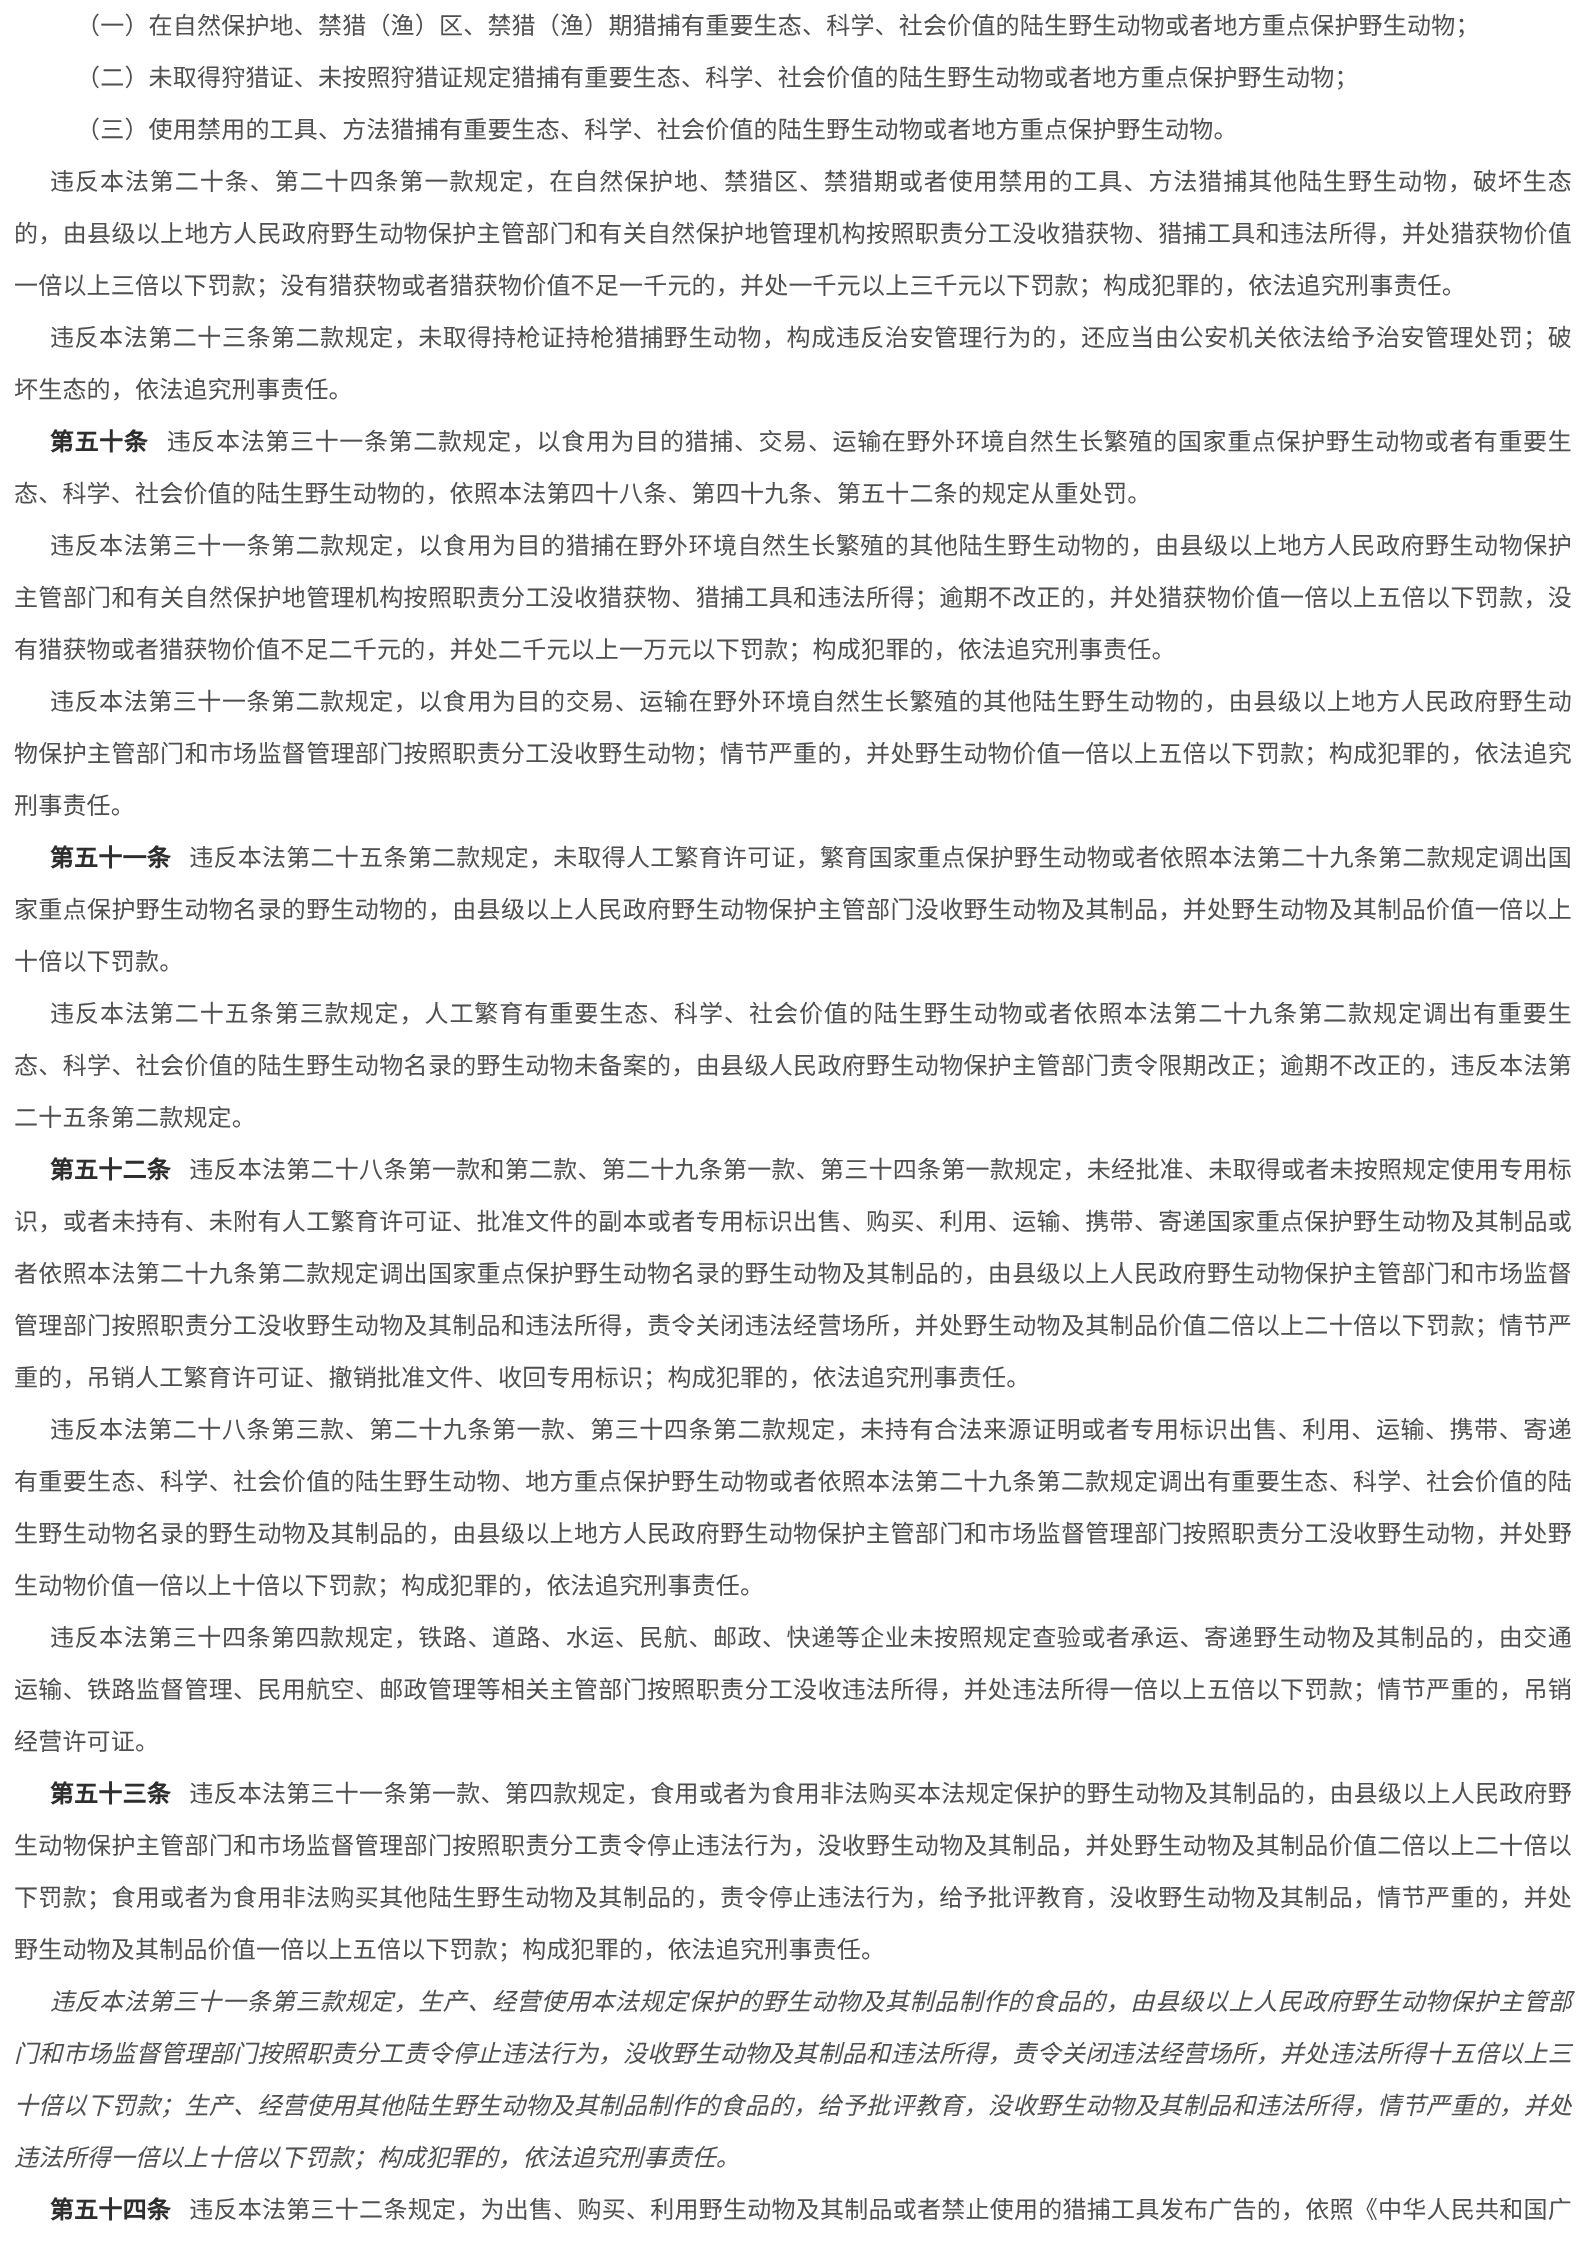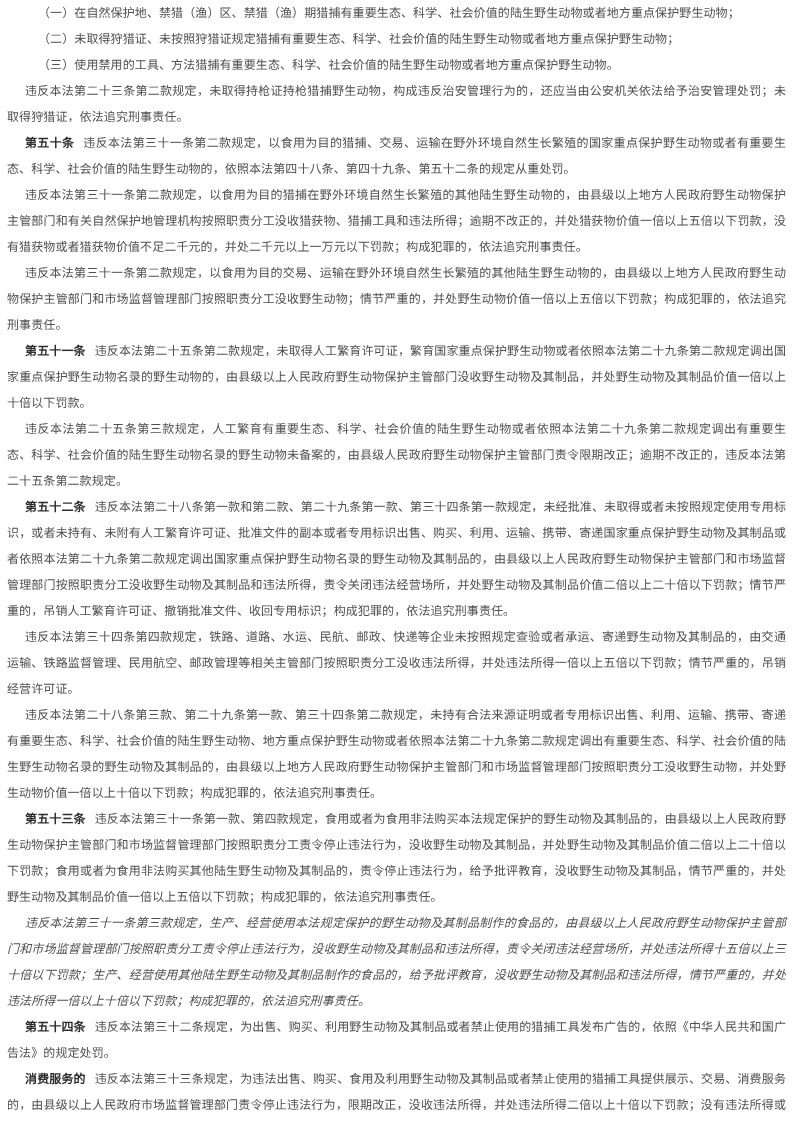--- a/index.html
+++ b/index.html
@@ -41,27 +41,28 @@
   }
 </style>
 </head>
 <body style="background: rgb(255, 255, 255);">
 
 <main class="page">
   <article class="legal-text" id="legal-text">
       <p class="list-item" style="color: rgb(79, 79, 79);">（一）在自然保护地、禁猎（渔）区、禁猎（渔）期猎捕有重要生态、科学、社会价值的陆生野生动物或者地方重点保护野生动物；</p>
       <p class="list-item" style="color: rgb(79, 79, 79);">（二）未取得狩猎证、未按照狩猎证规定猎捕有重要生态、科学、社会价值的陆生野生动物或者地方重点保护野生动物；</p>
       <p class="list-item" style="color: rgb(79, 79, 79);">（三）使用禁用的工具、方法猎捕有重要生态、科学、社会价值的陆生野生动物或者地方重点保护野生动物。</p>
-      <p class="para" style="color: rgb(79, 79, 79);">违反本法第二十三条第二款规定，未取得持枪证持枪猎捕野生动物，构成违反治安管理行为的，还应当由公安机关依法给予治安管理处罚；未取得狩猎证，依法追究刑事责任。</p>
+      <p class="para" style="color: rgb(79, 79, 79);">违反本法第二十条、第二十四条第一款规定，在自然保护地、禁猎区、禁猎期或者使用禁用的工具、方法猎捕其他陆生野生动物，破坏生态的，由县级以上地方人民政府野生动物保护主管部门和有关自然保护地管理机构按照职责分工没收猎获物、猎捕工具和违法所得，并处猎获物价值一倍以上三倍以下罚款；没有猎获物或者猎获物价值不足一千元的，并处一千元以上三千元以下罚款；构成犯罪的，依法追究刑事责任。</p>
+      <p class="para" style="color: rgb(79, 79, 79);">违反本法第二十三条第二款规定，未取得持枪证持枪猎捕野生动物，构成违反治安管理行为的，还应当由公安机关依法给予治安管理处罚；破坏生态的，依法追究刑事责任。</p>
       <p class="article" style="color: rgb(79, 79, 79);"><span class="article-head" style="color: rgb(46, 46, 46);">第五十条</span>违反本法第三十一条第二款规定，以食用为目的猎捕、交易、运输在野外环境自然生长繁殖的国家重点保护野生动物或者有重要生态、科学、社会价值的陆生野生动物的，依照本法第四十八条、第四十九条、第五十二条的规定从重处罚。</p>
       <p class="para" style="color: rgb(79, 79, 79);">违反本法第三十一条第二款规定，以食用为目的猎捕在野外环境自然生长繁殖的其他陆生野生动物的，由县级以上地方人民政府野生动物保护主管部门和有关自然保护地管理机构按照职责分工没收猎获物、猎捕工具和违法所得；逾期不改正的，并处猎获物价值一倍以上五倍以下罚款，没有猎获物或者猎获物价值不足二千元的，并处二千元以上一万元以下罚款；构成犯罪的，依法追究刑事责任。</p>
       <p class="para" style="color: rgb(79, 79, 79);">违反本法第三十一条第二款规定，以食用为目的交易、运输在野外环境自然生长繁殖的其他陆生野生动物的，由县级以上地方人民政府野生动物保护主管部门和市场监督管理部门按照职责分工没收野生动物；情节严重的，并处野生动物价值一倍以上五倍以下罚款；构成犯罪的，依法追究刑事责任。</p>
       <p class="article" style="color: rgb(79, 79, 79);"><span class="article-head" style="color: rgb(46, 46, 46);">第五十一条</span>违反本法第二十五条第二款规定，未取得人工繁育许可证，繁育国家重点保护野生动物或者依照本法第二十九条第二款规定调出国家重点保护野生动物名录的野生动物的，由县级以上人民政府野生动物保护主管部门没收野生动物及其制品，并处野生动物及其制品价值一倍以上十倍以下罚款。</p>
       <p class="para" style="color: rgb(79, 79, 79);">违反本法第二十五条第三款规定，人工繁育有重要生态、科学、社会价值的陆生野生动物或者依照本法第二十九条第二款规定调出有重要生态、科学、社会价值的陆生野生动物名录的野生动物未备案的，由县级人民政府野生动物保护主管部门责令限期改正；逾期不改正的，违反本法第二十五条第二款规定。</p>
       <p class="article" style="color: rgb(79, 79, 79);"><span class="article-head" style="color: rgb(46, 46, 46);">第五十二条</span>违反本法第二十八条第一款和第二款、第二十九条第一款、第三十四条第一款规定，未经批准、未取得或者未按照规定使用专用标识，或者未持有、未附有人工繁育许可证、批准文件的副本或者专用标识出售、购买、利用、运输、携带、寄递国家重点保护野生动物及其制品或者依照本法第二十九条第二款规定调出国家重点保护野生动物名录的野生动物及其制品的，由县级以上人民政府野生动物保护主管部门和市场监督管理部门按照职责分工没收野生动物及其制品和违法所得，责令关闭违法经营场所，并处野生动物及其制品价值二倍以上二十倍以下罚款；情节严重的，吊销人工繁育许可证、撤销批准文件、收回专用标识；构成犯罪的，依法追究刑事责任。</p>
+      <p class="para" style="color: rgb(79, 79, 79);">违反本法第二十八条第三款、第二十九条第一款、第三十四条第二款规定，未持有合法来源证明或者专用标识出售、利用、运输、携带、寄递有重要生态、科学、社会价值的陆生野生动物、地方重点保护野生动物或者依照本法第二十九条第二款规定调出有重要生态、科学、社会价值的陆生野生动物名录的野生动物及其制品的，由县级以上地方人民政府野生动物保护主管部门和市场监督管理部门按照职责分工没收野生动物，并处野生动物价值一倍以上十倍以下罚款；构成犯罪的，依法追究刑事责任。</p>
       <p class="para" style="color: rgb(79, 79, 79);">违反本法第三十四条第四款规定，铁路、道路、水运、民航、邮政、快递等企业未按照规定查验或者承运、寄递野生动物及其制品的，由交通运输、铁路监督管理、民用航空、邮政管理等相关主管部门按照职责分工没收违法所得，并处违法所得一倍以上五倍以下罚款；情节严重的，吊销经营许可证。</p>
-      <p class="para" style="color: rgb(79, 79, 79);">违反本法第二十八条第三款、第二十九条第一款、第三十四条第二款规定，未持有合法来源证明或者专用标识出售、利用、运输、携带、寄递有重要生态、科学、社会价值的陆生野生动物、地方重点保护野生动物或者依照本法第二十九条第二款规定调出有重要生态、科学、社会价值的陆生野生动物名录的野生动物及其制品的，由县级以上地方人民政府野生动物保护主管部门和市场监督管理部门按照职责分工没收野生动物，并处野生动物价值一倍以上十倍以下罚款；构成犯罪的，依法追究刑事责任。</p>
       <p class="article" style="color: rgb(79, 79, 79);"><span class="article-head" style="color: rgb(46, 46, 46);">第五十三条</span>违反本法第三十一条第一款、第四款规定，食用或者为食用非法购买本法规定保护的野生动物及其制品的，由县级以上人民政府野生动物保护主管部门和市场监督管理部门按照职责分工责令停止违法行为，没收野生动物及其制品，并处野生动物及其制品价值二倍以上二十倍以下罚款；食用或者为食用非法购买其他陆生野生动物及其制品的，责令停止违法行为，给予批评教育，没收野生动物及其制品，情节严重的，并处野生动物及其制品价值一倍以上五倍以下罚款；构成犯罪的，依法追究刑事责任。</p>
       <p class="para" style="color: rgb(79, 79, 79); font-style: italic;">违反本法第三十一条第三款规定，生产、经营使用本法规定保护的野生动物及其制品制作的食品的，由县级以上人民政府野生动物保护主管部门和市场监督管理部门按照职责分工责令停止违法行为，没收野生动物及其制品和违法所得，责令关闭违法经营场所，并处违法所得十五倍以上三十倍以下罚款；生产、经营使用其他陆生野生动物及其制品制作的食品的，给予批评教育，没收野生动物及其制品和违法所得，情节严重的，并处违法所得一倍以上十倍以下罚款；构成犯罪的，依法追究刑事责任。</p>
       <p class="article" style="color: rgb(79, 79, 79);"><span class="article-head" style="color: rgb(46, 46, 46);">第五十四条</span>违反本法第三十二条规定，为出售、购买、利用野生动物及其制品或者禁止使用的猎捕工具发布广告的，依照《中华人民共和国广告法》的规定处罚。</p>
       <p class="article" style="color: rgb(79, 79, 79);"><span class="article-head" style="color: rgb(46, 46, 46);">消费服务的</span>违反本法第三十三条规定，为违法出售、购买、食用及利用野生动物及其制品或者禁止使用的猎捕工具提供展示、交易、消费服务的，由县级以上人民政府市场监督管理部门责令停止违法行为，限期改正，没收违法所得，并处违法所得二倍以上十倍以下罚款；没有违法所得或者违法所得不足五千元的，处一万元以上十万元以下罚款；构成犯罪的，依法追究刑事责任。</p>
     </article>
 </main>
 
 </body></html>

